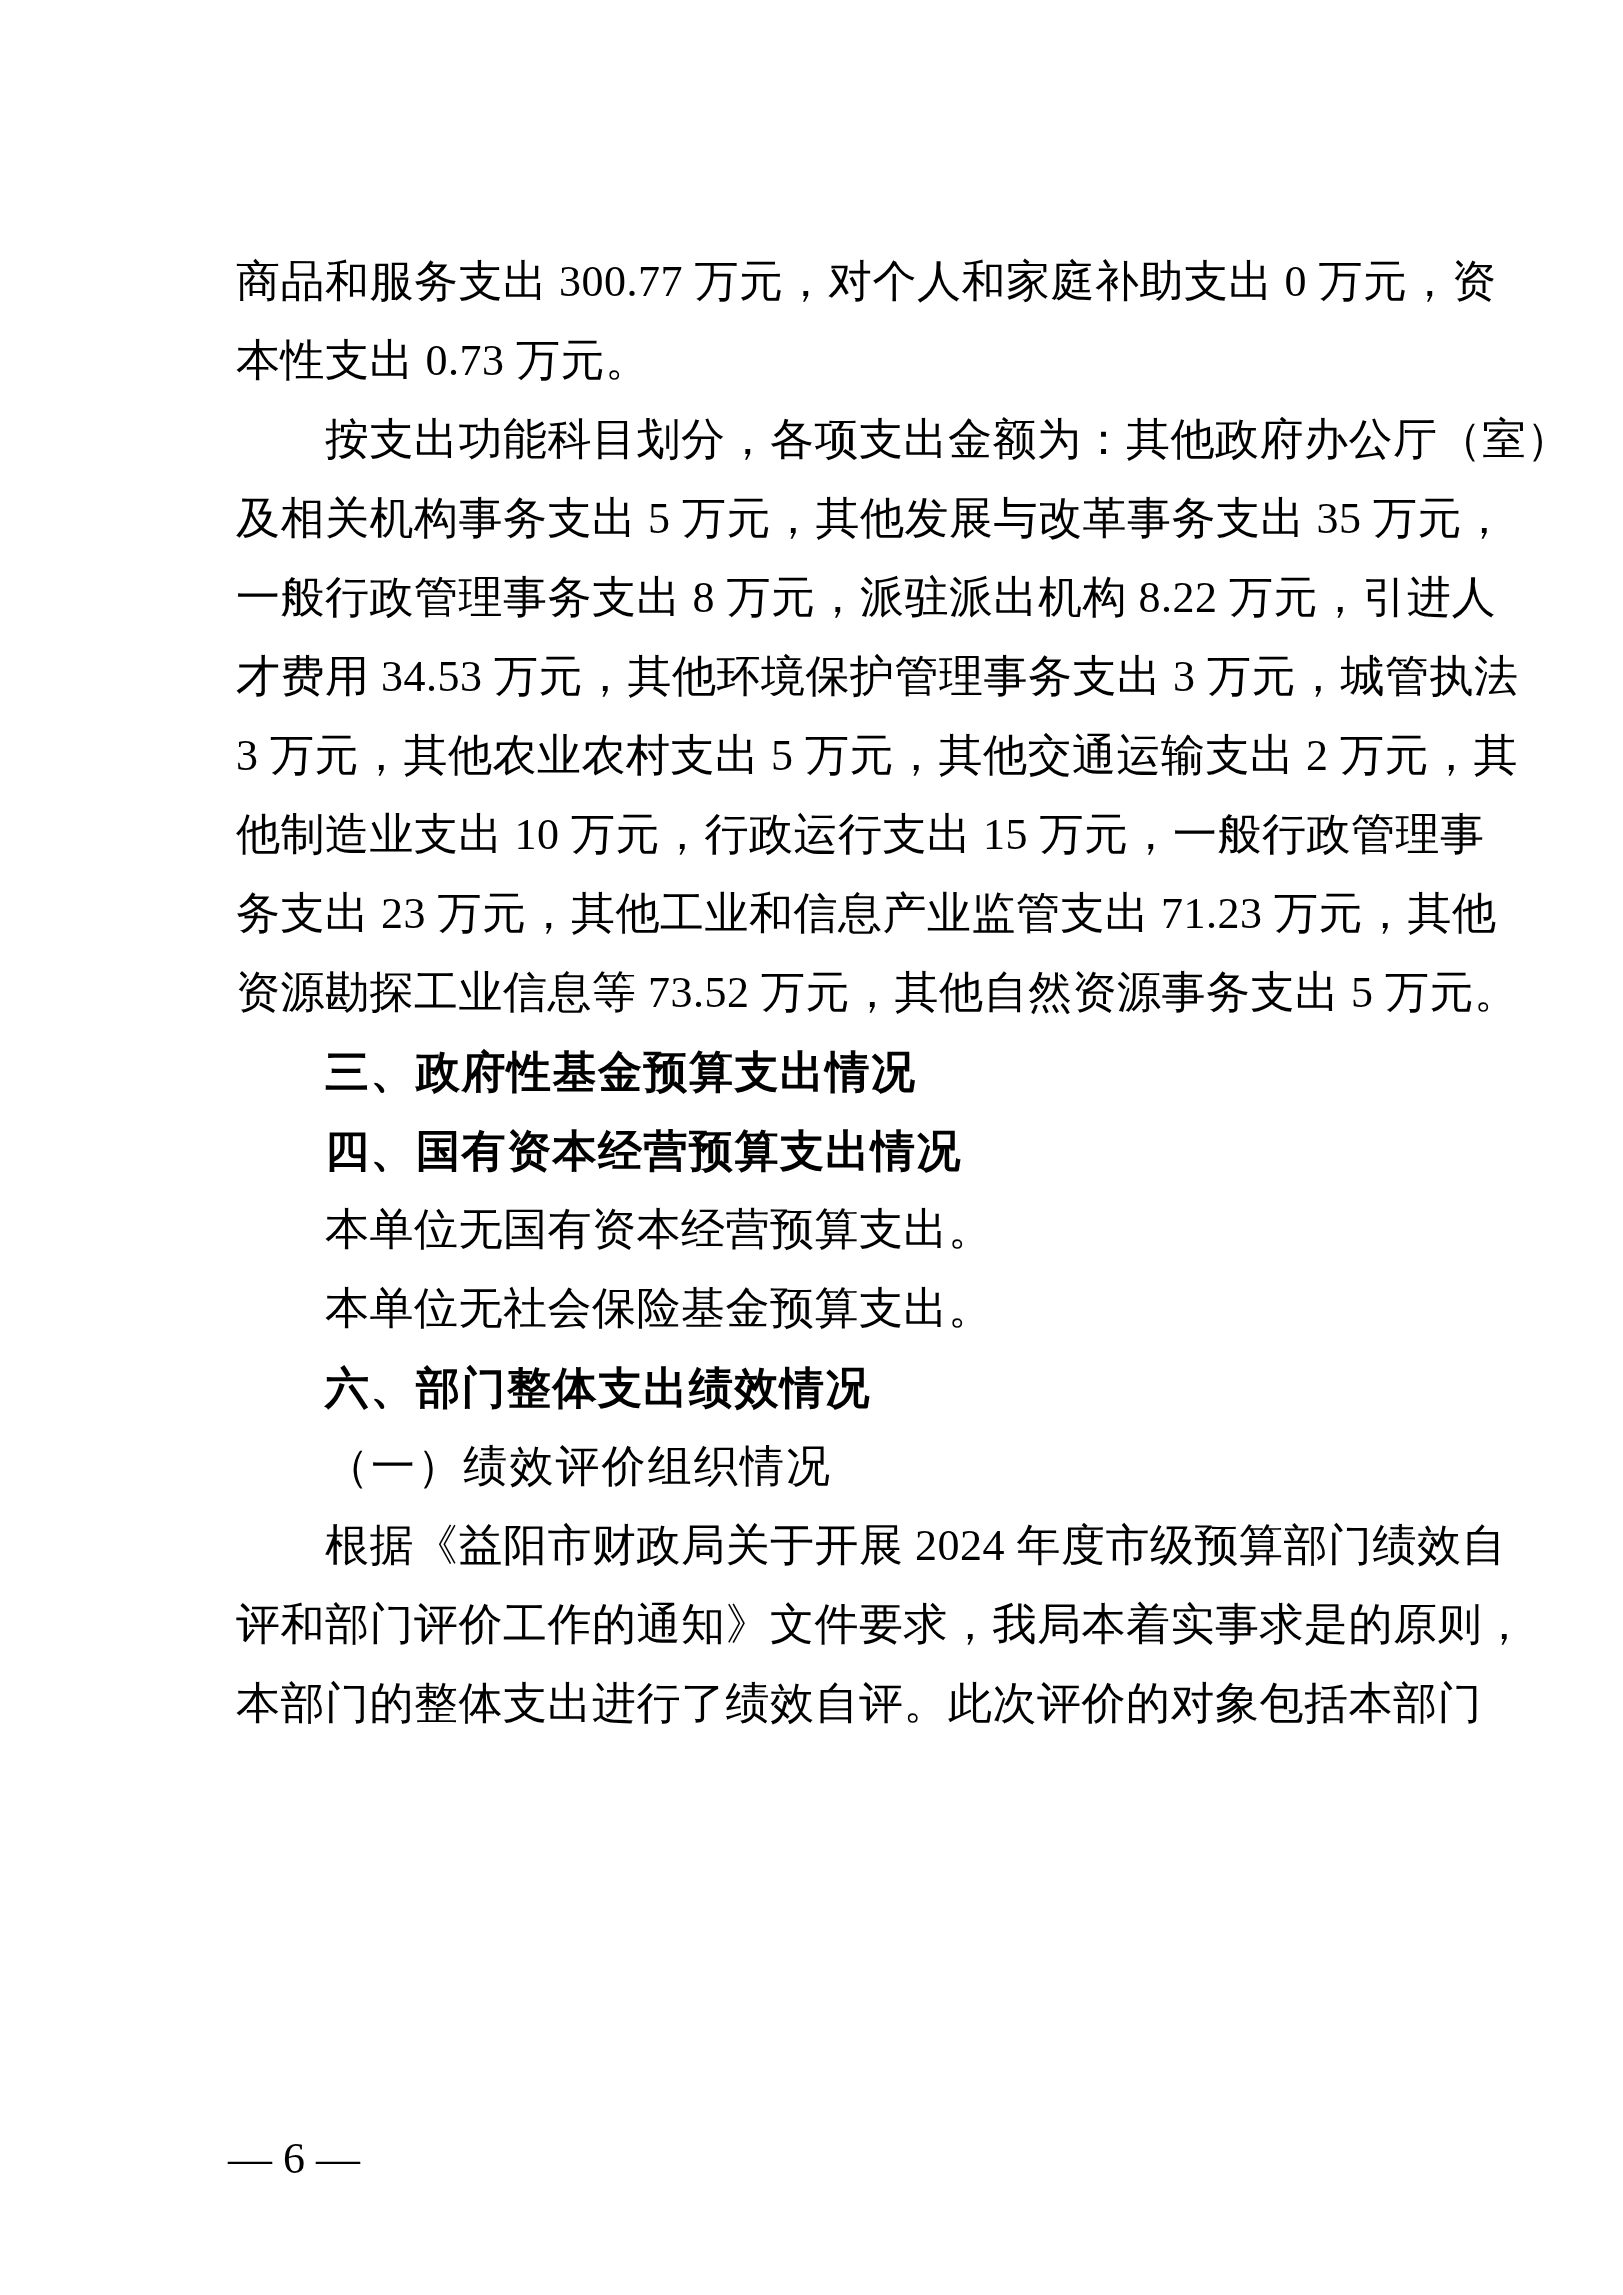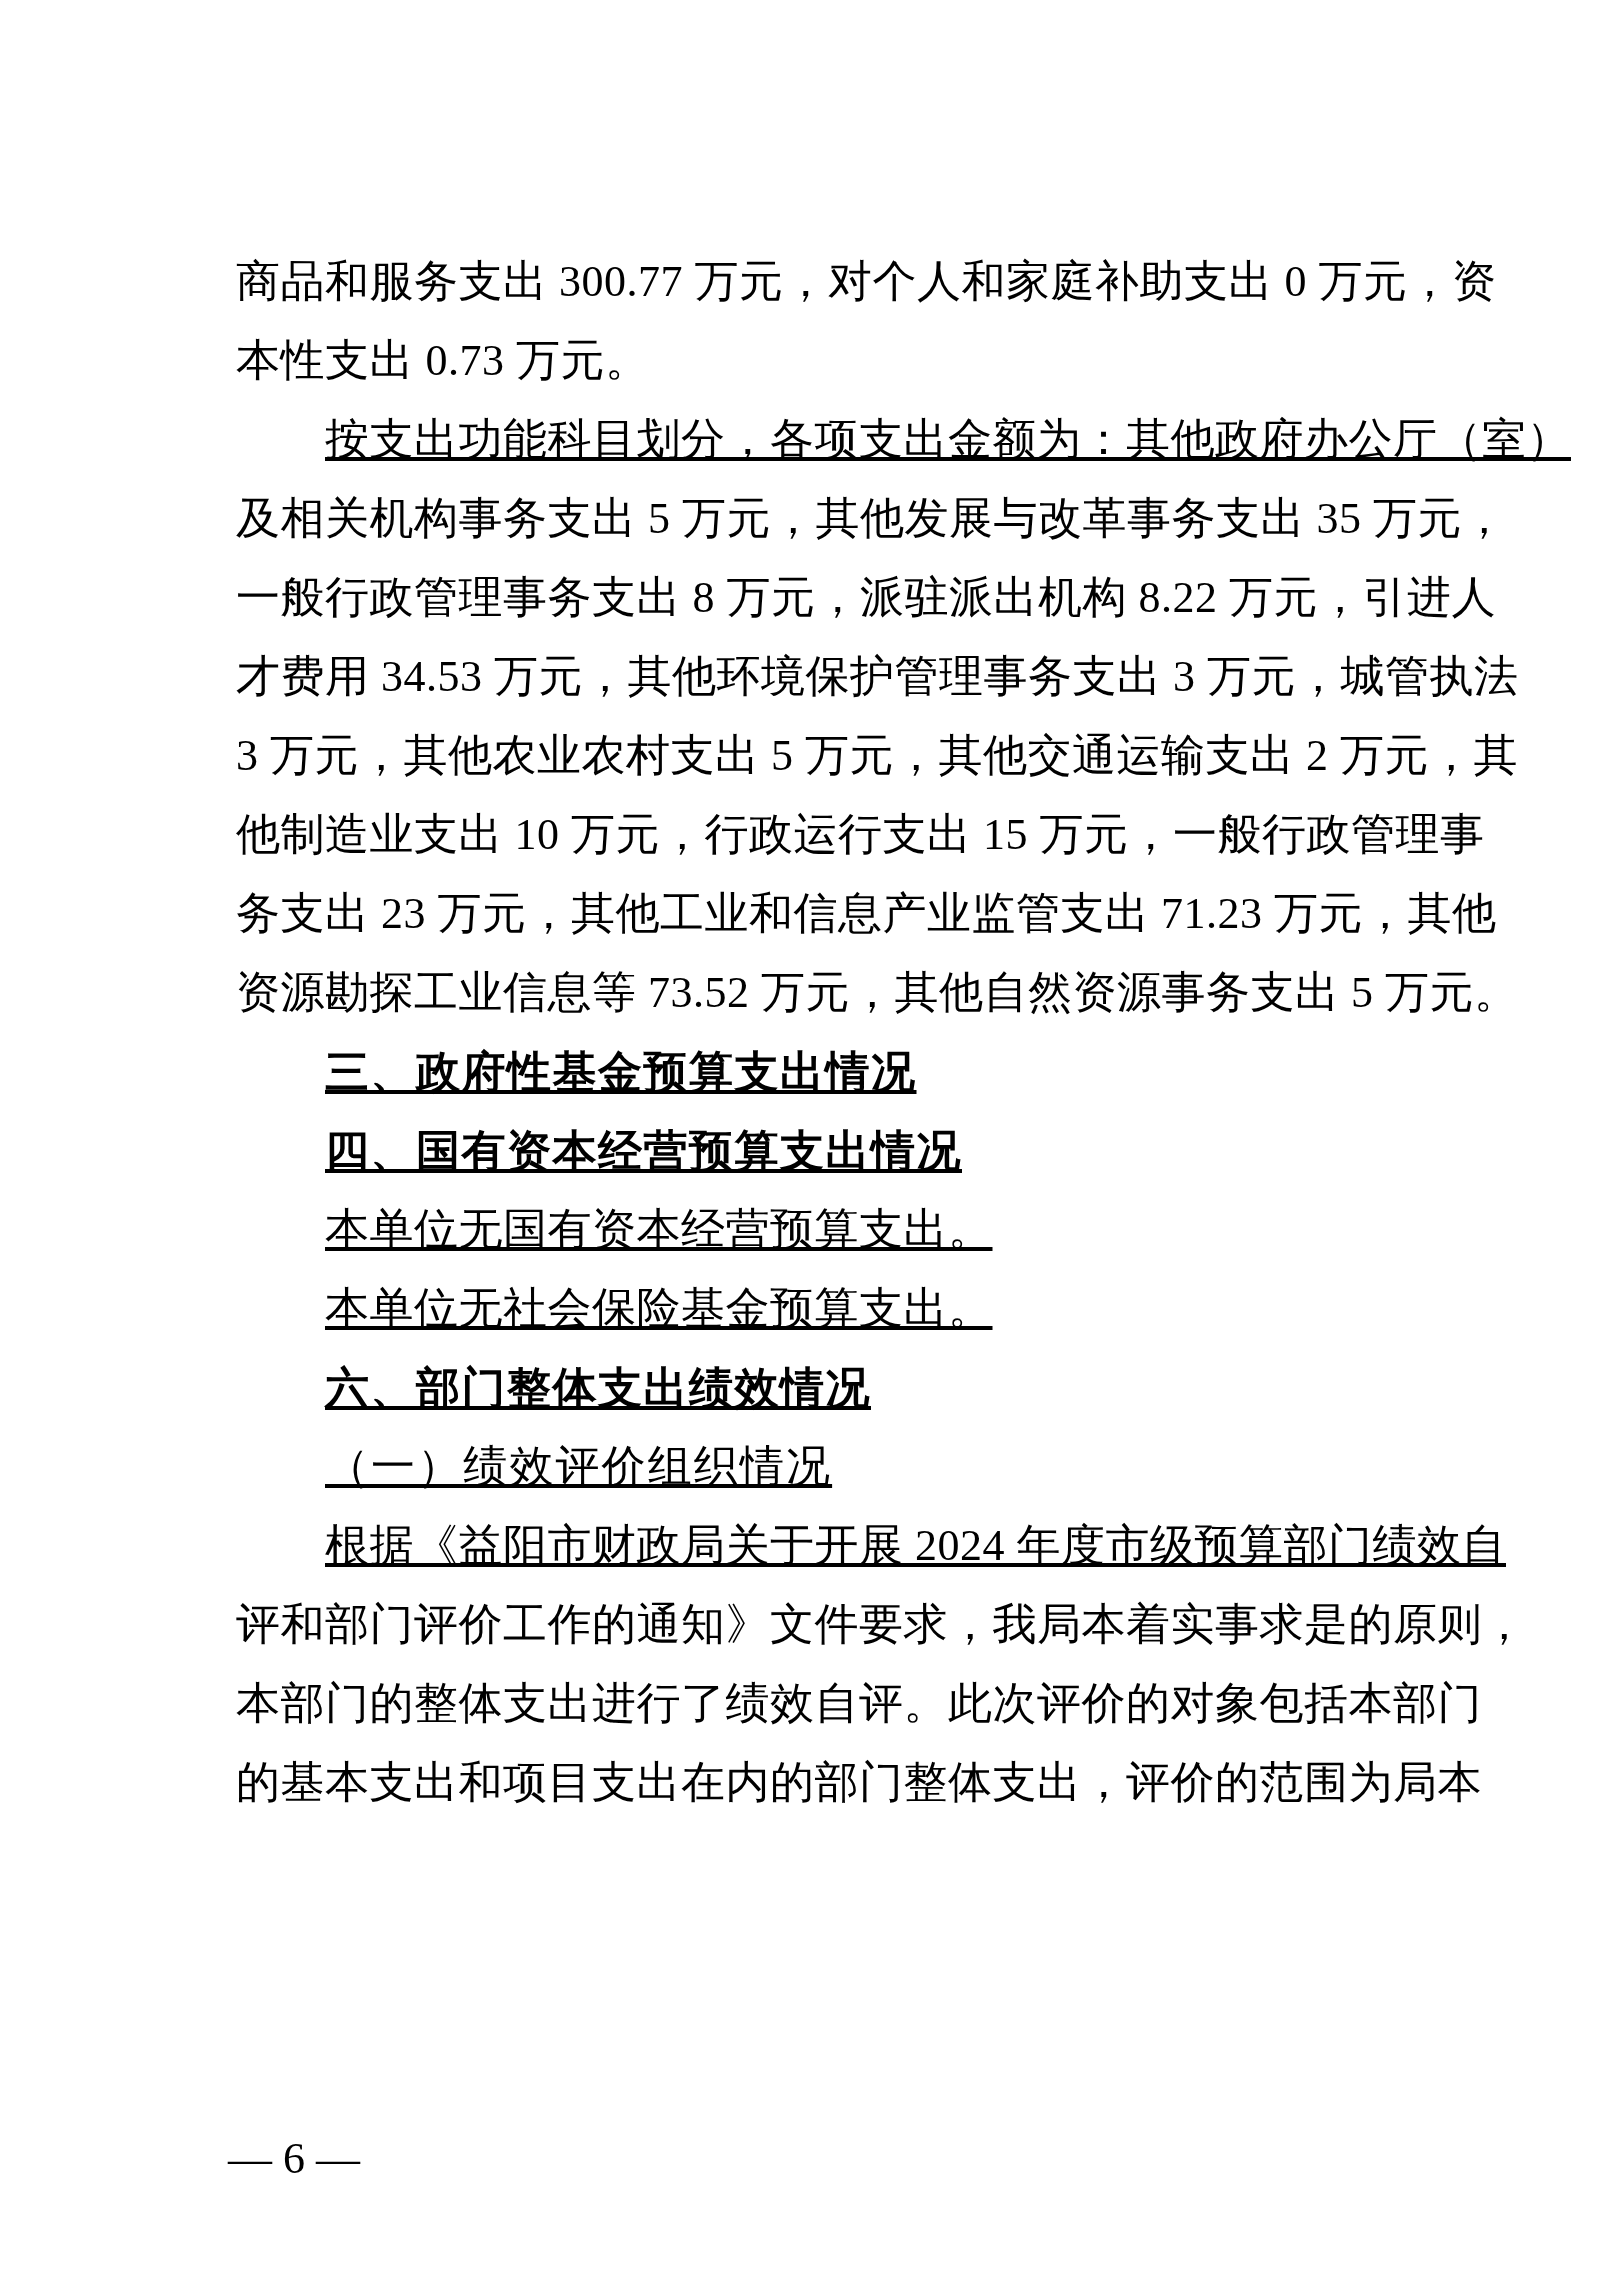--- a/index.html
+++ b/index.html
@@ -25,21 +25,20 @@
   .line {
     height: 79px;
     line-height: 79px;
     font-size: 44px;
     white-space: nowrap;
     font-family: "Liberation Serif", "DejaVu Serif", serif;
     letter-spacing: 0.5px;
   }
   .indent {
     text-indent: 89px;
-    text-decoration: underline;
   }
   .heading {
     font-family: "Liberation Sans", "DejaVu Sans", sans-serif;
     font-weight: 700;
     letter-spacing: 1.5px;
   }
   .kaiti {
     font-family: "Liberation Serif", "DejaVu Serif", serif;
     font-weight: 500;
     letter-spacing: 2.1px;
@@ -72,18 +71,17 @@
     <div class="line">资源勘探工业信息等 73.52 万元，其他自然资源事务支出 5 万元。</div>
     <div class="line indent heading">三、政府性基金预算支出情况</div>
     <div class="line indent heading">四、国有资本经营预算支出情况</div>
     <div class="line indent">本单位无国有资本经营预算支出。</div>
     <div class="line indent">本单位无社会保险基金预算支出。</div>
     <div class="line indent heading">六、部门整体支出绩效情况</div>
     <div class="line indent kaiti">（一）绩效评价组织情况</div>
     <div class="line indent">根据《益阳市财政局关于开展 2024 年度市级预算部门绩效自</div>
     <div class="line">评和部门评价工作的通知》文件要求，我局本着实事求是的原则，</div>
     <div class="line">本部门的整体支出进行了绩效自评。此次评价的对象包括本部门</div>
-    <div class="line">的基本支出和项目支出在内的部门整体支出，评价的范围为局本</div>
   </div>
 
   <div class="page-number">— 6 —</div>
 </div>
 
 
 </body></html>

